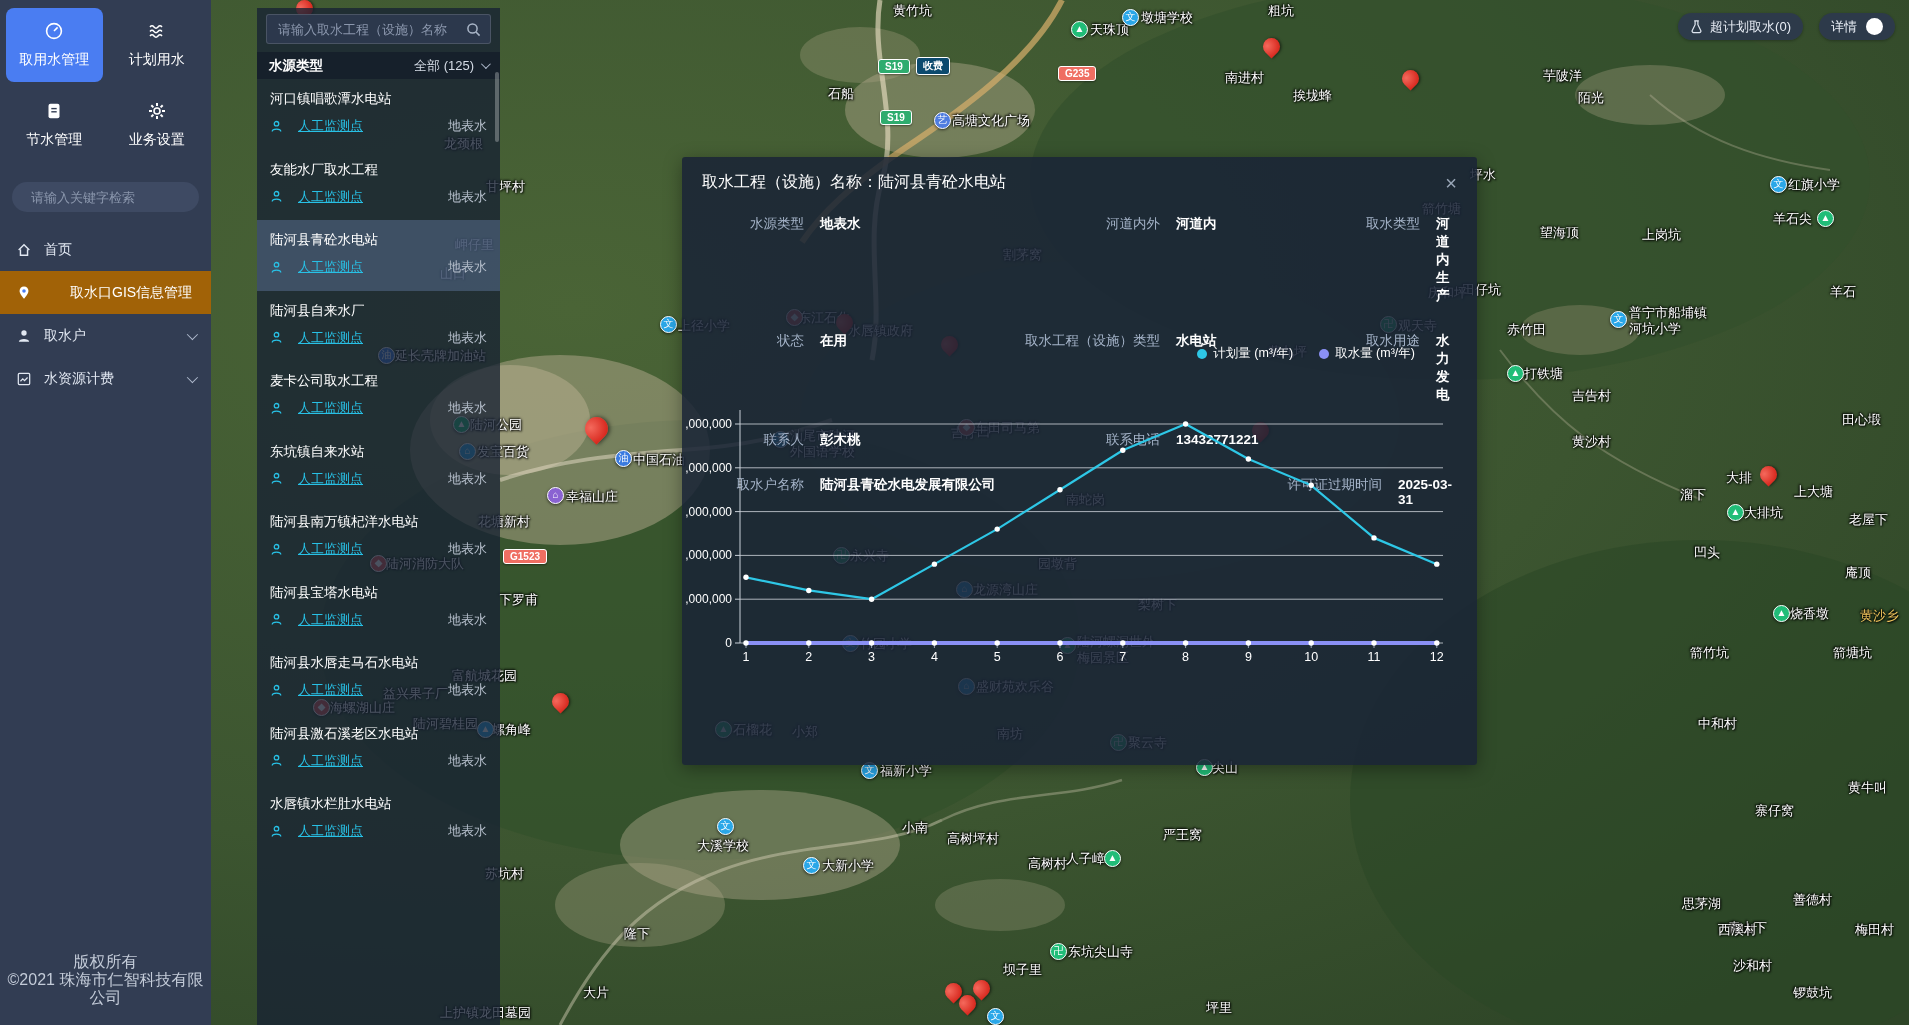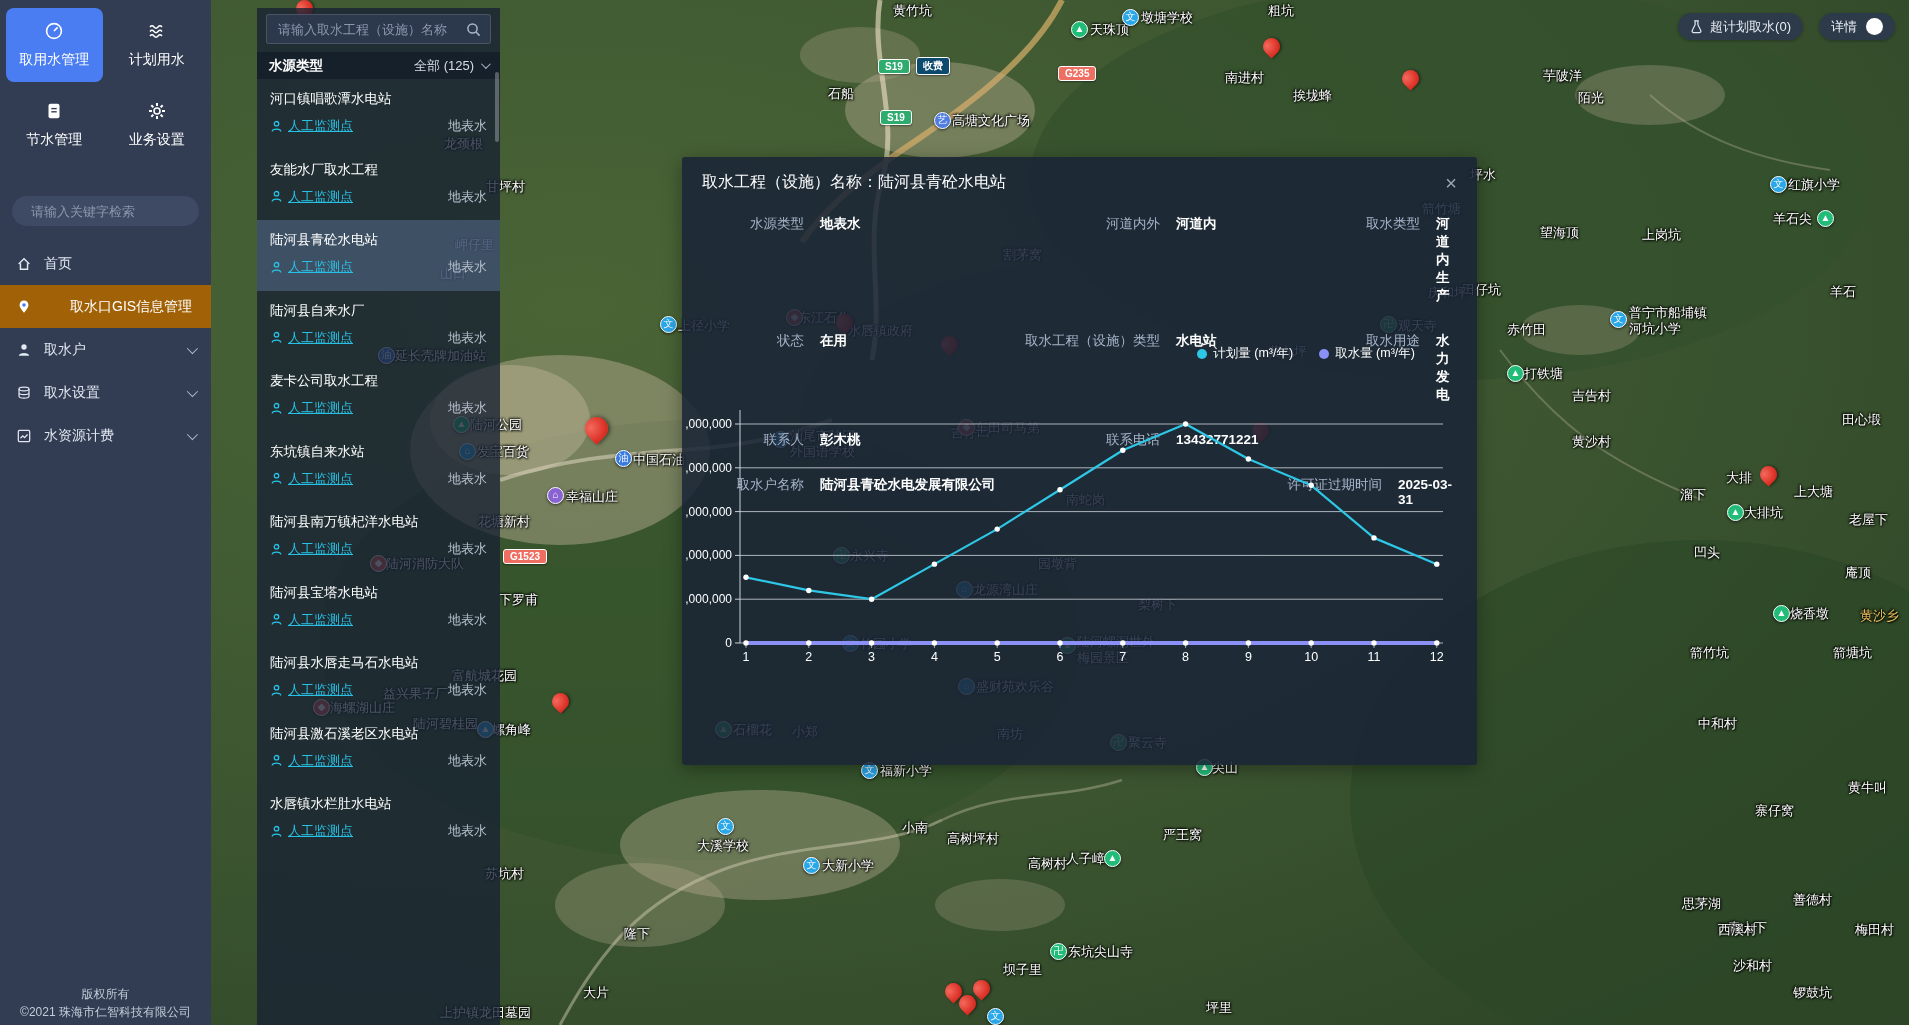--- a/index.html
+++ b/index.html
@@ -19,49 +19,49 @@
   .badge{position:absolute;font-size:10px;font-weight:bold;color:#fff;padding:1px 6px;border-radius:3px;
     border:1px solid #fff;box-shadow:0 1px 2px rgba(0,0,0,.4);}
   .badge.green{background:#2eac6e;} .badge.red{background:#ef6e62;} .badge.orange{background:#0c4a6e;}
 
   
   #sidebar{position:absolute;left:0;top:0;width:211px;height:1025px;background:#323d53;z-index:6;}
   #tiles{display:grid;grid-template-columns:1fr 1fr;gap:6px;padding:8px 6px;}
   .tile{height:74px;border-radius:8px;display:flex;flex-direction:column;align-items:center;
     justify-content:center;color:#fff;font-size:14px;cursor:pointer;gap:7px;}
   .tile.active{background:#4a7df2;}
-  .sb-search{margin:26px 12px 6px;height:30px;background:#3e4a63;border-radius:16px;
+  .sb-search{margin:12px 12px 6px;height:30px;background:#3e4a63;border-radius:16px;
     display:flex;align-items:center;padding:0 10px;gap:7px;}
   .sb-search input{flex:1;background:transparent;border:none;outline:none;color:#dfe6f0;font-size:13px;}
   .sb-search input::placeholder{color:#8b97ad;}
   #menu{margin-top:16px;}
   .menu-item{height:43px;display:flex;align-items:center;padding:0 16px;gap:12px;
     color:#e2e8f2;font-size:14px;cursor:pointer;position:relative;}
   .menu-item.active{background:#a16207;color:#fff;gap:38px;}
   .menu-item .chev{margin-left:auto;width:8px;height:8px;border-right:1.6px solid #aeb9cc;
     border-bottom:1.6px solid #aeb9cc;transform:rotate(45deg) translateY(-2px);}
-  #sb-footer{position:absolute;bottom:4px;width:100%;text-align:center;color:#c3cbd8;font-size:12px;line-height:18px;}
+  #sb-footer{position:absolute;bottom:18px;width:100%;text-align:center;color:#c3cbd8;font-size:16px;line-height:18px;}
 
   
   #list-panel{position:absolute;left:257px;top:8px;width:243px;height:1017px;z-index:4;
     background:rgba(23,33,51,0.78);}
   .lp-search{margin:6px 9px 8px;height:30px;background:rgba(46,58,78,0.92);
     border:1px solid rgba(255,255,255,0.14);border-radius:3px;display:flex;align-items:center;padding:0 9px;gap:6px;}
   .lp-search input{flex:1;background:transparent;border:none;outline:none;color:#e5ebf4;font-size:13px;min-width:0;}
   .lp-search input::placeholder{color:#8b97ad;}
   .lp-filter{height:27px;background:rgba(14,22,36,0.55);display:flex;align-items:center;padding:0 12px;}
   .lp-filter .fl{color:#fff;font-size:13.5px;font-weight:bold;}
   .lp-filter .fv{margin-left:auto;color:#d5dce6;font-size:13px;display:flex;align-items:center;gap:7px;cursor:pointer;}
   .lp-filter .chev{width:7px;height:7px;border-right:1.5px solid #aeb9cc;border-bottom:1.5px solid #aeb9cc;
     transform:rotate(45deg) translateY(-2px);}
   .st-item{height:70.5px;padding:11px 13px 0;cursor:pointer;}
   .st-item.selected{background:rgba(98,122,160,0.45);}
   .st-name{color:#fff;font-size:13.5px;}
   .st-row2{display:flex;align-items:center;margin-top:9px;}
-  .st-mon{color:#28c1e6;font-size:13px;text-decoration:underline;display:flex;align-items:center;gap:5px;cursor:pointer;}
+  .st-mon{color:#28c1e6;font-size:13px;text-decoration:underline;display:flex;align-items:center;gap:15px;cursor:pointer;}
   .st-src{margin-left:auto;color:#b7c0cd;font-size:13px;}
   #lp-scroll{position:absolute;right:1px;top:64px;width:4px;height:70px;border-radius:2px;background:rgba(255,255,255,0.28);}
 
   
   #modal{position:absolute;left:682px;top:157px;width:795px;height:608px;z-index:5;
     background:rgba(25,36,54,0.87);border-radius:3px;box-shadow:0 4px 18px rgba(0,0,0,.35);}
   #modal-header{display:flex;align-items:center;padding:15px 20px 10px;}
   #modal-title{color:#fff;font-size:16px;}
   #modal-close{margin-left:auto;color:#9aa7b8;font-size:20px;line-height:20px;cursor:pointer;}
   #fields{padding:12px 20px 0;}
@@ -668,30 +668,20 @@
             <circle cx="9" cy="5.6" r="3" fill="#e2e8f2"></circle>
             <path d="M3.2 15.5 c0-4 11.6-4 11.6 0 Z" fill="#e2e8f2"></path>
           </svg>
         </span>
         <span>取水户</span>
         <span class="chev"></span>
       </div>
       <div class="menu-item">
         <span style="display: flex;">
           <svg width="16" height="16" viewBox="0 0 18 18">
-            <ellipse cx="9" cy="4.6" rx="5.6" ry="2.1" fill="none" stroke="#e2e8f2" stroke-width="1.4"></ellipse>
-            <path d="M3.4 4.6 v8 c0 1.2 2.5 2.1 5.6 2.1 s5.6 -.9 5.6 -2.1 v-8 M3.4 8.6 c0 1.2 2.5 2.1 5.6 2.1 s5.6 -.9 5.6 -2.1" fill="none" stroke="#e2e8f2" stroke-width="1.4"></path>
-          </svg>
-        </span>
-        <span>取水设置</span>
-        <span class="chev"></span>
-      </div>
-      <div class="menu-item">
-        <span style="display: flex;">
-          <svg width="16" height="16" viewBox="0 0 18 18">
             <rect x="2.6" y="2.6" width="12.8" height="12.8" rx="1.2" fill="none" stroke="#e2e8f2" stroke-width="1.4"></rect>
             <path d="M5 11.5 l2.6-2.6 l2 2 l3.4-3.6" fill="none" stroke="#e2e8f2" stroke-width="1.4"></path>
           </svg>
         </span>
         <span>水资源计费</span>
         <span class="chev"></span>
       </div>
     </nav>
   <div id="sb-footer">
     <div>版权所有</div>

